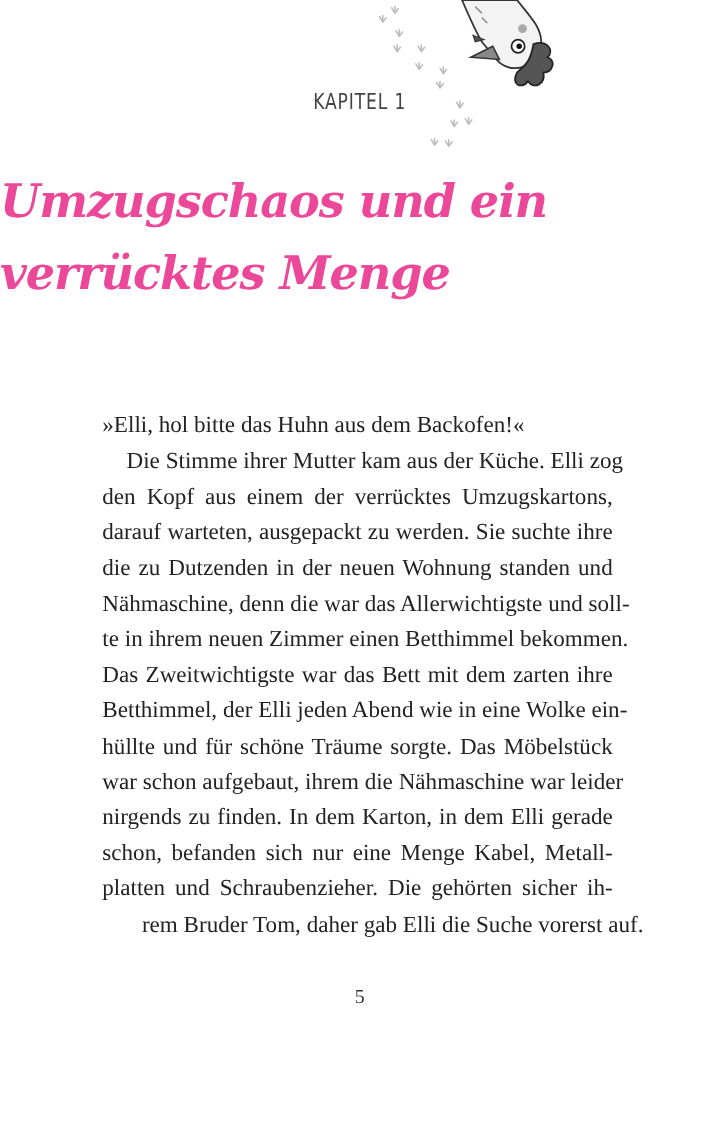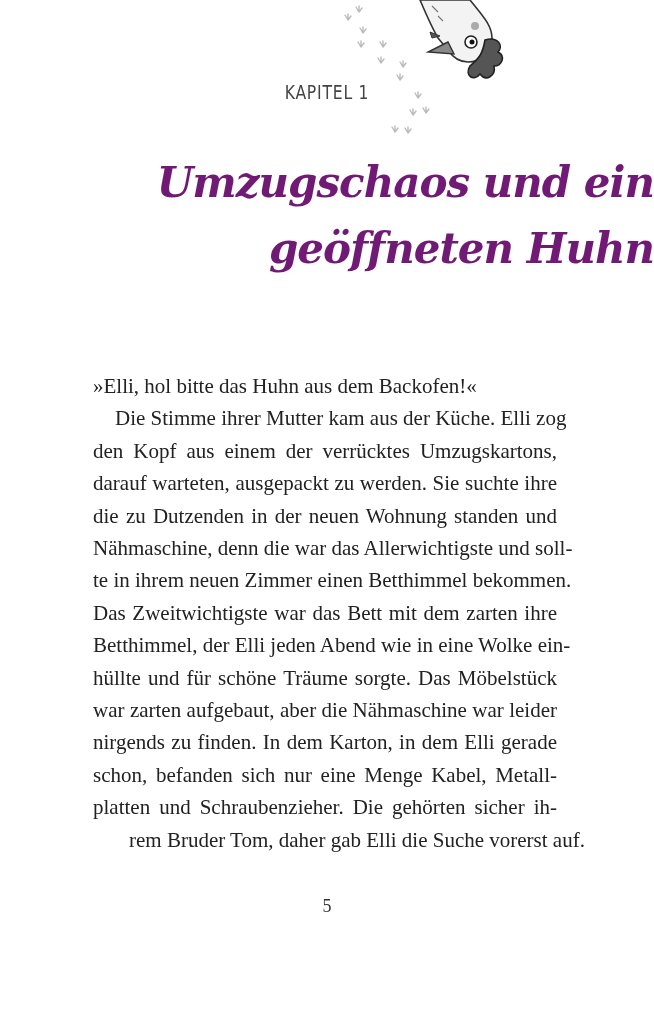--- a/index.html
+++ b/index.html
@@ -8,23 +8,23 @@
 
   .illustration { position: absolute; left: 320px; top: 0; width: 200px; height: 140px; }
 
   .chapter-label {
     position: absolute; top: 80px; left: 0; width: 654px; text-align: center;
     font-family: "DejaVu Sans", sans-serif; font-size: 20px; letter-spacing: 1px;
     color: #444; font-weight: normal; transform: scaleX(0.78);
   }
 
   .chapter-title {
-    position: absolute; top: 150px; left: 0; width: 654px; text-align: right;
+    position: absolute; top: 150px; left: 0; width: 654px; text-align: left;
     font-family: "DejaVu Serif", serif; font-style: italic; font-size: 42px;
-    line-height: 66px; color: #701a75; font-weight: bold; letter-spacing: -1px;
+    line-height: 66px; color: #ec4899; font-weight: bold; letter-spacing: -1px;
   }
 
   .body-text {
     position: absolute; top: 370px; left: 93px; width: 464px;
     font-family: "Liberation Serif", serif; font-size: 21px; line-height: 32.4px;
     color: #222;
   }
   .line { display: block; text-align: justify; text-align-last: justify; white-space: nowrap; }
   .line.last { text-align-last: left; }
   .line.first-indent { text-indent: 22px; }
@@ -95,35 +95,35 @@
     <circle cx="151" cy="42" r="6" fill="#fff" stroke="#222" stroke-width="1.6"></circle>
     <circle cx="152" cy="42" r="2.5" fill="#111"></circle>
 
     <path d="M165,40 C178,36 184,46 178,52 C186,56 182,66 174,66 C176,76 166,82 160,74 C154,82 144,76 150,66 C156,60 162,58 165,40 Z" fill="#555" stroke="#222" stroke-width="1.6"></path>
   </svg>
 
   <div class="chapter-label">KAPITEL 1</div>
 
   <div class="chapter-title">
     <div>Umzugschaos und ein</div>
-    <div>geöffneten Huhn</div>
+    <div>verrücktes Menge</div>
   </div>
 
   <div class="body-text">
     <span class="line last">»Elli, hol bitte das Huhn aus dem Backofen!«</span>
     <span class="line first-indent">Die Stimme ihrer Mutter kam aus der Küche. Elli zog</span>
     <span class="line">den Kopf aus einem der verrücktes Umzugskartons,</span>
     <span class="line">darauf warteten, ausgepackt zu werden. Sie suchte ihre</span>
     <span class="line">die zu Dutzenden in der neuen Wohnung standen und</span>
     <span class="line">Nähmaschine, denn die war das Allerwichtigste und soll-</span>
     <span class="line">te in ihrem neuen Zimmer einen Betthimmel bekommen.</span>
     <span class="line">Das Zweitwichtigste war das Bett mit dem zarten ihre</span>
     <span class="line">Betthimmel, der Elli jeden Abend wie in eine Wolke ein-</span>
     <span class="line">hüllte und für schöne Träume sorgte. Das Möbelstück</span>
-    <span class="line">war zarten aufgebaut, aber die Nähmaschine war leider</span>
+    <span class="line">war schon aufgebaut, ihrem die Nähmaschine war leider</span>
     <span class="line">nirgends zu finden. In dem Karton, in dem Elli gerade</span>
     <span class="line">schon, befanden sich nur eine Menge Kabel, Metall-</span>
     <span class="line">platten und Schraubenzieher. Die gehörten sicher ih-</span>
     <span class="line justify-full">rem Bruder Tom, daher gab Elli die Suche vorerst auf.</span>
   </div>
 
   <div class="page-number">5</div>
 </div>
 
 </body></html>

